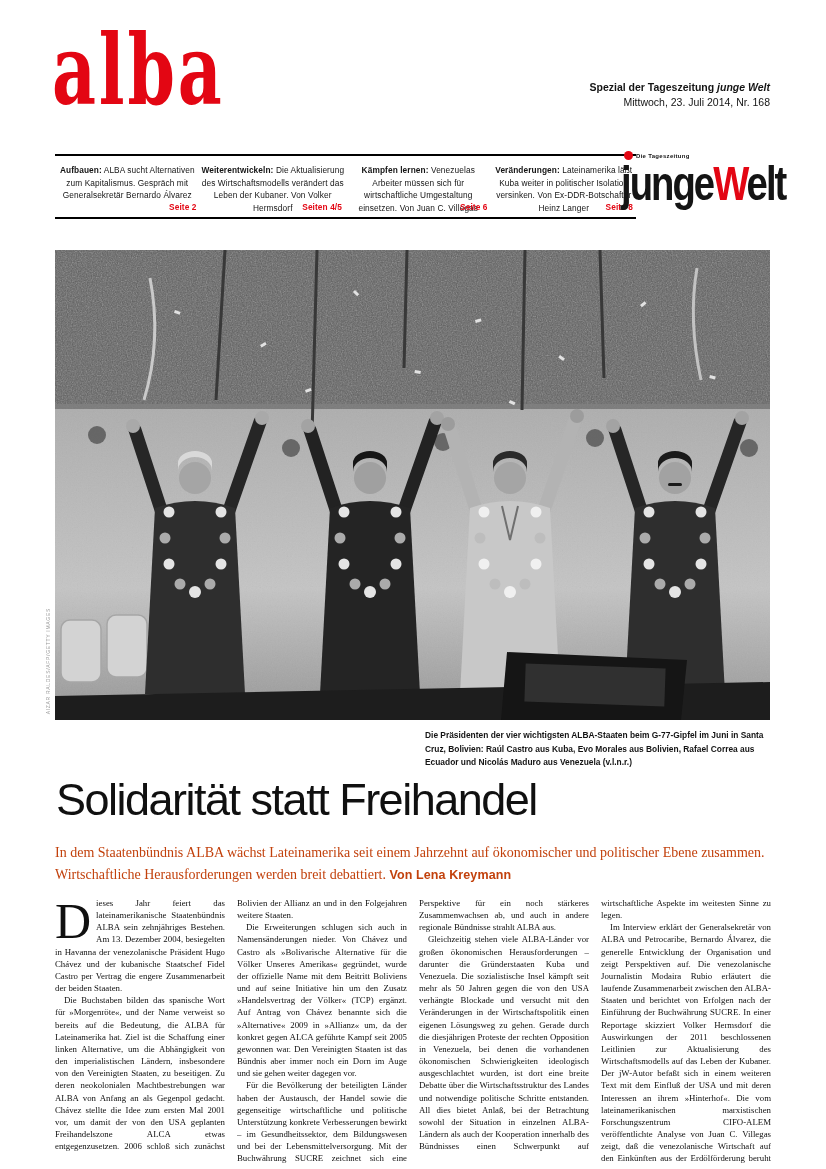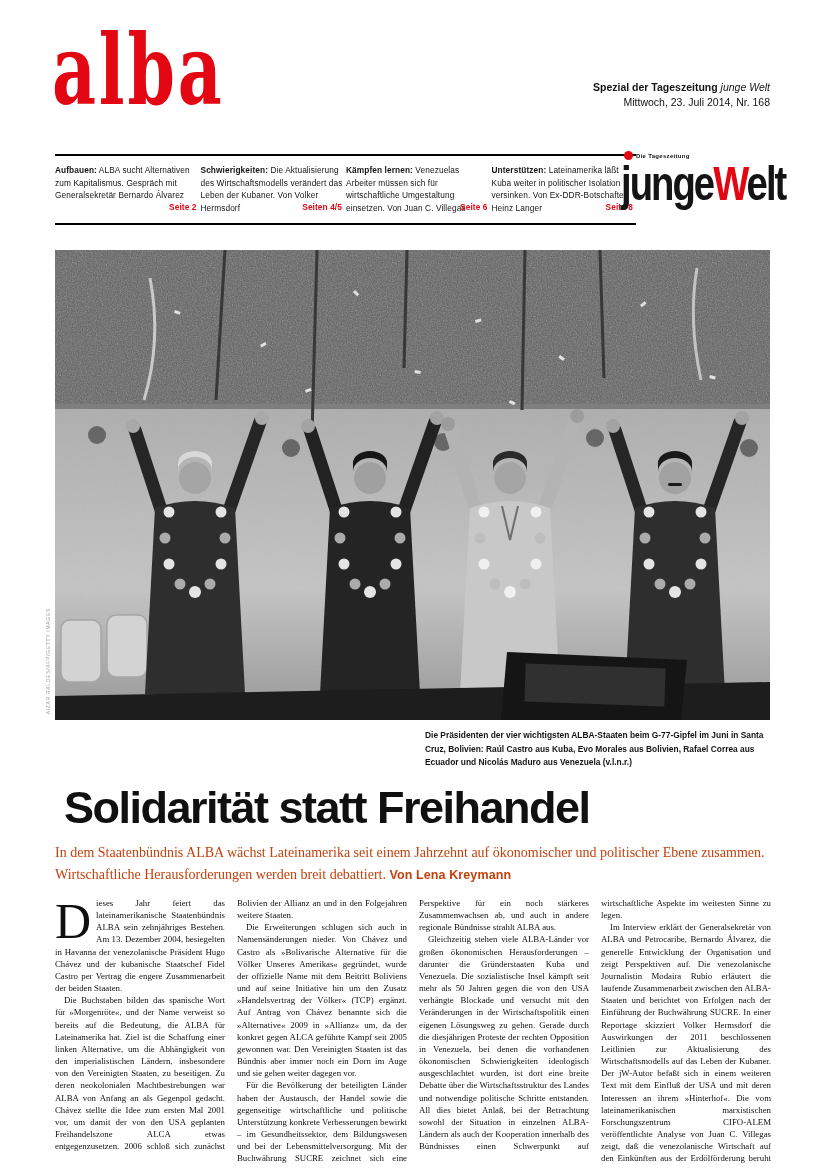--- a/index.html
+++ b/index.html
@@ -6,48 +6,48 @@
   html,body{ margin:0; padding:0; background:#ffffff; }
   .page{ position:relative; width:826px; height:1169px; background:#fff; overflow:hidden;
          font-family:"Liberation Sans",sans-serif; color:var(--ink);border-radius:6px; }
 
   
   .alba{ position:absolute; left:52px; top:22px; margin:0; color:var(--red);
          font-family:"DejaVu Serif",serif; font-weight:700; font-size:97px; line-height:1;
          letter-spacing:4px; transform:scaleX(0.70); transform-origin:left top; }
   .dateline{ position:absolute; right:56px; top:80px; text-align:right; font-size:10.5px; line-height:15px; }
   .dateline .b{ font-weight:700; }
-  .dateline .it{ font-weight:400; font-style:italic; }
+  .dateline .it{ font-weight:700; font-style:italic; }
   .dateline .d2{ font-weight:400; }
 
   
   .band{ position:absolute; left:55px; top:154px; width:716px; height:72px; }
   .teasers{ position:absolute; left:0; top:0; width:581px; box-sizing:border-box;
             border-top:2px solid #000; border-bottom:2px solid #000;
-            padding:8px 0 9px; display:flex; gap:1px; }
+            padding:8px 0 3px; display:flex; gap:1px;text-align:center; }
   .teaser{ position:relative; flex:1; font-size:8.3px; line-height:12.6px; height:50px; letter-spacing:0.1px; }
   .teaser .lead{ font-weight:700; }
   .page-ref{ position:absolute; right:3px; bottom:0; color:var(--red); font-weight:700; }
   .jw{ position:absolute; right:-2px; top:-3px; width:152px; }
   .jw-top{ display:flex; align-items:center; gap:3px; margin:0 0 1px 3px; }
   .jw-dot{ width:9px; height:9px; border-radius:50%; background:var(--red); }
   .jw-tag{ font-size:6px; font-weight:700; letter-spacing:0.3px; }
   .jw-word{ font-weight:700; font-size:49px; line-height:44px; letter-spacing:-2.5px;
             transform:scaleX(0.78); transform-origin:left top; white-space:nowrap; }
   .jw-word .red{ color:var(--red); }
 
   
   .photo{ position:absolute; left:55px; top:250px; width:737px; margin:0; }
   .photo svg{ display:block; }
   .credit{ position:absolute; left:-10px; bottom:55px; writing-mode:vertical-rl; transform:rotate(180deg);
            font-size:5px; letter-spacing:0.7px; color:#9a9a9a; }
   .caption{ margin:9px 0 0 370px; width:346px; font-size:8.4px; font-weight:700; line-height:13.5px; }
 
   
-  .headline{ position:absolute; left:52px; top:770px; margin:12px; font-weight:700;
+  .headline{ position:absolute; left:52px; top:770px; margin:4px; font-weight:400;
              font-size:45px; letter-spacing:-1.5px; color:#101010; }
   .standfirst{ position:absolute; left:55px; top:842px; width:716px; margin:0;
                font-family:"Liberation Serif",serif; font-size:14px; line-height:21.5px; color:#c2410c; }
   .standfirst strong{ font-family:"Liberation Sans",sans-serif; font-size:12.5px; letter-spacing:0.1px; }
   .body{ position:absolute; left:55px; top:897px; width:716px; height:272px; overflow:hidden;
          column-count:4; column-gap:12px; text-align:justify;
          font-family:"Liberation Serif",serif; font-size:8.8px; line-height:12.15px; color:#101010;
          hyphens:auto; -webkit-hyphens:auto; }
   .body p{ margin:0; text-indent:9px; }
   .body p.first{ text-indent:0; }
@@ -65,29 +65,29 @@
     <div class="d2">Mittwoch, 23. Juli 2014, Nr. 168</div>
   </div>
 
   <div class="band">
     <div class="teasers">
       <div class="teaser">
         <span class="lead">Aufbauen:</span><span> ALBA sucht Alternativen zum Kapitalismus. Gespräch mit Generalsekretär Bernardo Álvarez</span>
         <span class="page-ref">Seite 2</span>
       </div>
       <div class="teaser">
-        <span class="lead">Schwierigkeiten:</span><span> Die Aktualisierung des Wirtschaftsmodells verändert das Leben der Kubaner. Von Volker Hermsdorf</span>
+        <span class="lead">Weiterentwickeln:</span><span> Die Aktualisierung des Wirtschaftsmodells verändert das Leben der Kubaner. Von Volker Hermsdorf</span>
         <span class="page-ref">Seiten 4/5</span>
       </div>
       <div class="teaser">
         <span class="lead">Kämpfen lernen:</span><span> Venezuelas Arbeiter müssen sich für wirtschaftliche Umgestaltung einsetzen. Von Juan C. Villegas</span>
         <span class="page-ref">Seite 6</span>
       </div>
       <div class="teaser">
-        <span class="lead">Unterstützen:</span><span> Lateinamerika läßt Kuba weiter in politischer Isolation versinken. Von Ex-DDR-Botschafter Heinz Langer</span>
+        <span class="lead">Veränderungen:</span><span> Lateinamerika läßt Kuba weiter in politischer Isolation versinken. Von Ex-DDR-Botschafter Heinz Langer</span>
         <span class="page-ref">Seite 8</span>
       </div>
     </div>
 
     <div class="jw">
       <div class="jw-top">
         <span class="jw-dot"></span>
         <span class="jw-tag">Die Tageszeitung</span>
       </div>
       <div class="jw-word"><span>junge</span><span class="red">W</span><span>elt</span></div>

